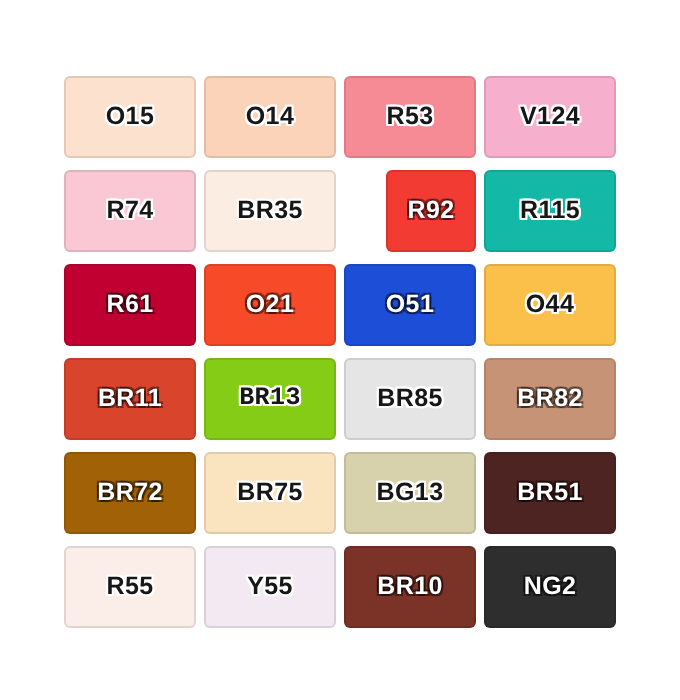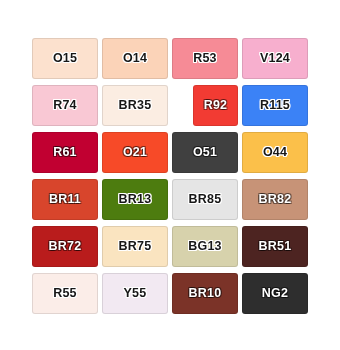--- a/index.html
+++ b/index.html
@@ -96,48 +96,48 @@
       </div>
       <div class="swatch" style="background: rgb(249, 200, 212); align-items: center;">
         <span class="swatch-label label-dark">R74</span>
       </div>
       <div class="swatch" style="background: rgb(251, 237, 226);">
         <span class="swatch-label label-dark">BR35</span>
       </div>
       <div class="swatch" style="background: rgb(242, 59, 51); margin-left: 21px;">
         <span class="swatch-label label-light">R92</span>
       </div>
-      <div class="swatch" style="background: #3b82f6;">
+      <div class="swatch" style="background: #14b8a6;">
         <span class="swatch-label label-dark">R115</span>
       </div>
       <div class="swatch" style="background: rgb(193, 0, 49);">
         <span class="swatch-label label-light">R61</span>
       </div>
       <div class="swatch" style="background: rgb(247, 74, 40);">
         <span class="swatch-label label-light">O21</span>
       </div>
-      <div class="swatch" style="background: #404040;">
+      <div class="swatch" style="background: #1d4ed8;">
         <span class="swatch-label label-light">O51</span>
       </div>
       <div class="swatch" style="background: rgb(251, 192, 74);">
         <span class="swatch-label label-dark">O44</span>
       </div>
       <div class="swatch" style="background: rgb(216, 69, 44);">
         <span class="swatch-label label-light">BR11</span>
       </div>
-      <div class="swatch" style="background: #4d7c0f;">
+      <div class="swatch" style="background: #84cc16; font-family: Liberation Mono, monospace;">
         <span class="swatch-label label-dark">BR13</span>
       </div>
       <div class="swatch" style="background: #e5e5e5;">
         <span class="swatch-label label-dark">BR85</span>
       </div>
       <div class="swatch" style="background: rgb(199, 147, 119);">
         <span class="swatch-label label-light">BR82</span>
       </div>
-      <div class="swatch" style="background: #b91c1c;">
+      <div class="swatch" style="background: #a16207;">
         <span class="swatch-label label-light">BR72</span>
       </div>
       <div class="swatch" style="background: rgb(250, 228, 192);">
         <span class="swatch-label label-dark">BR75</span>
       </div>
       <div class="swatch" style="background: rgb(215, 210, 172);">
         <span class="swatch-label label-dark">BG13</span>
       </div>
       <div class="swatch" style="background: rgb(77, 36, 33);">
         <span class="swatch-label label-light">BR51</span>

